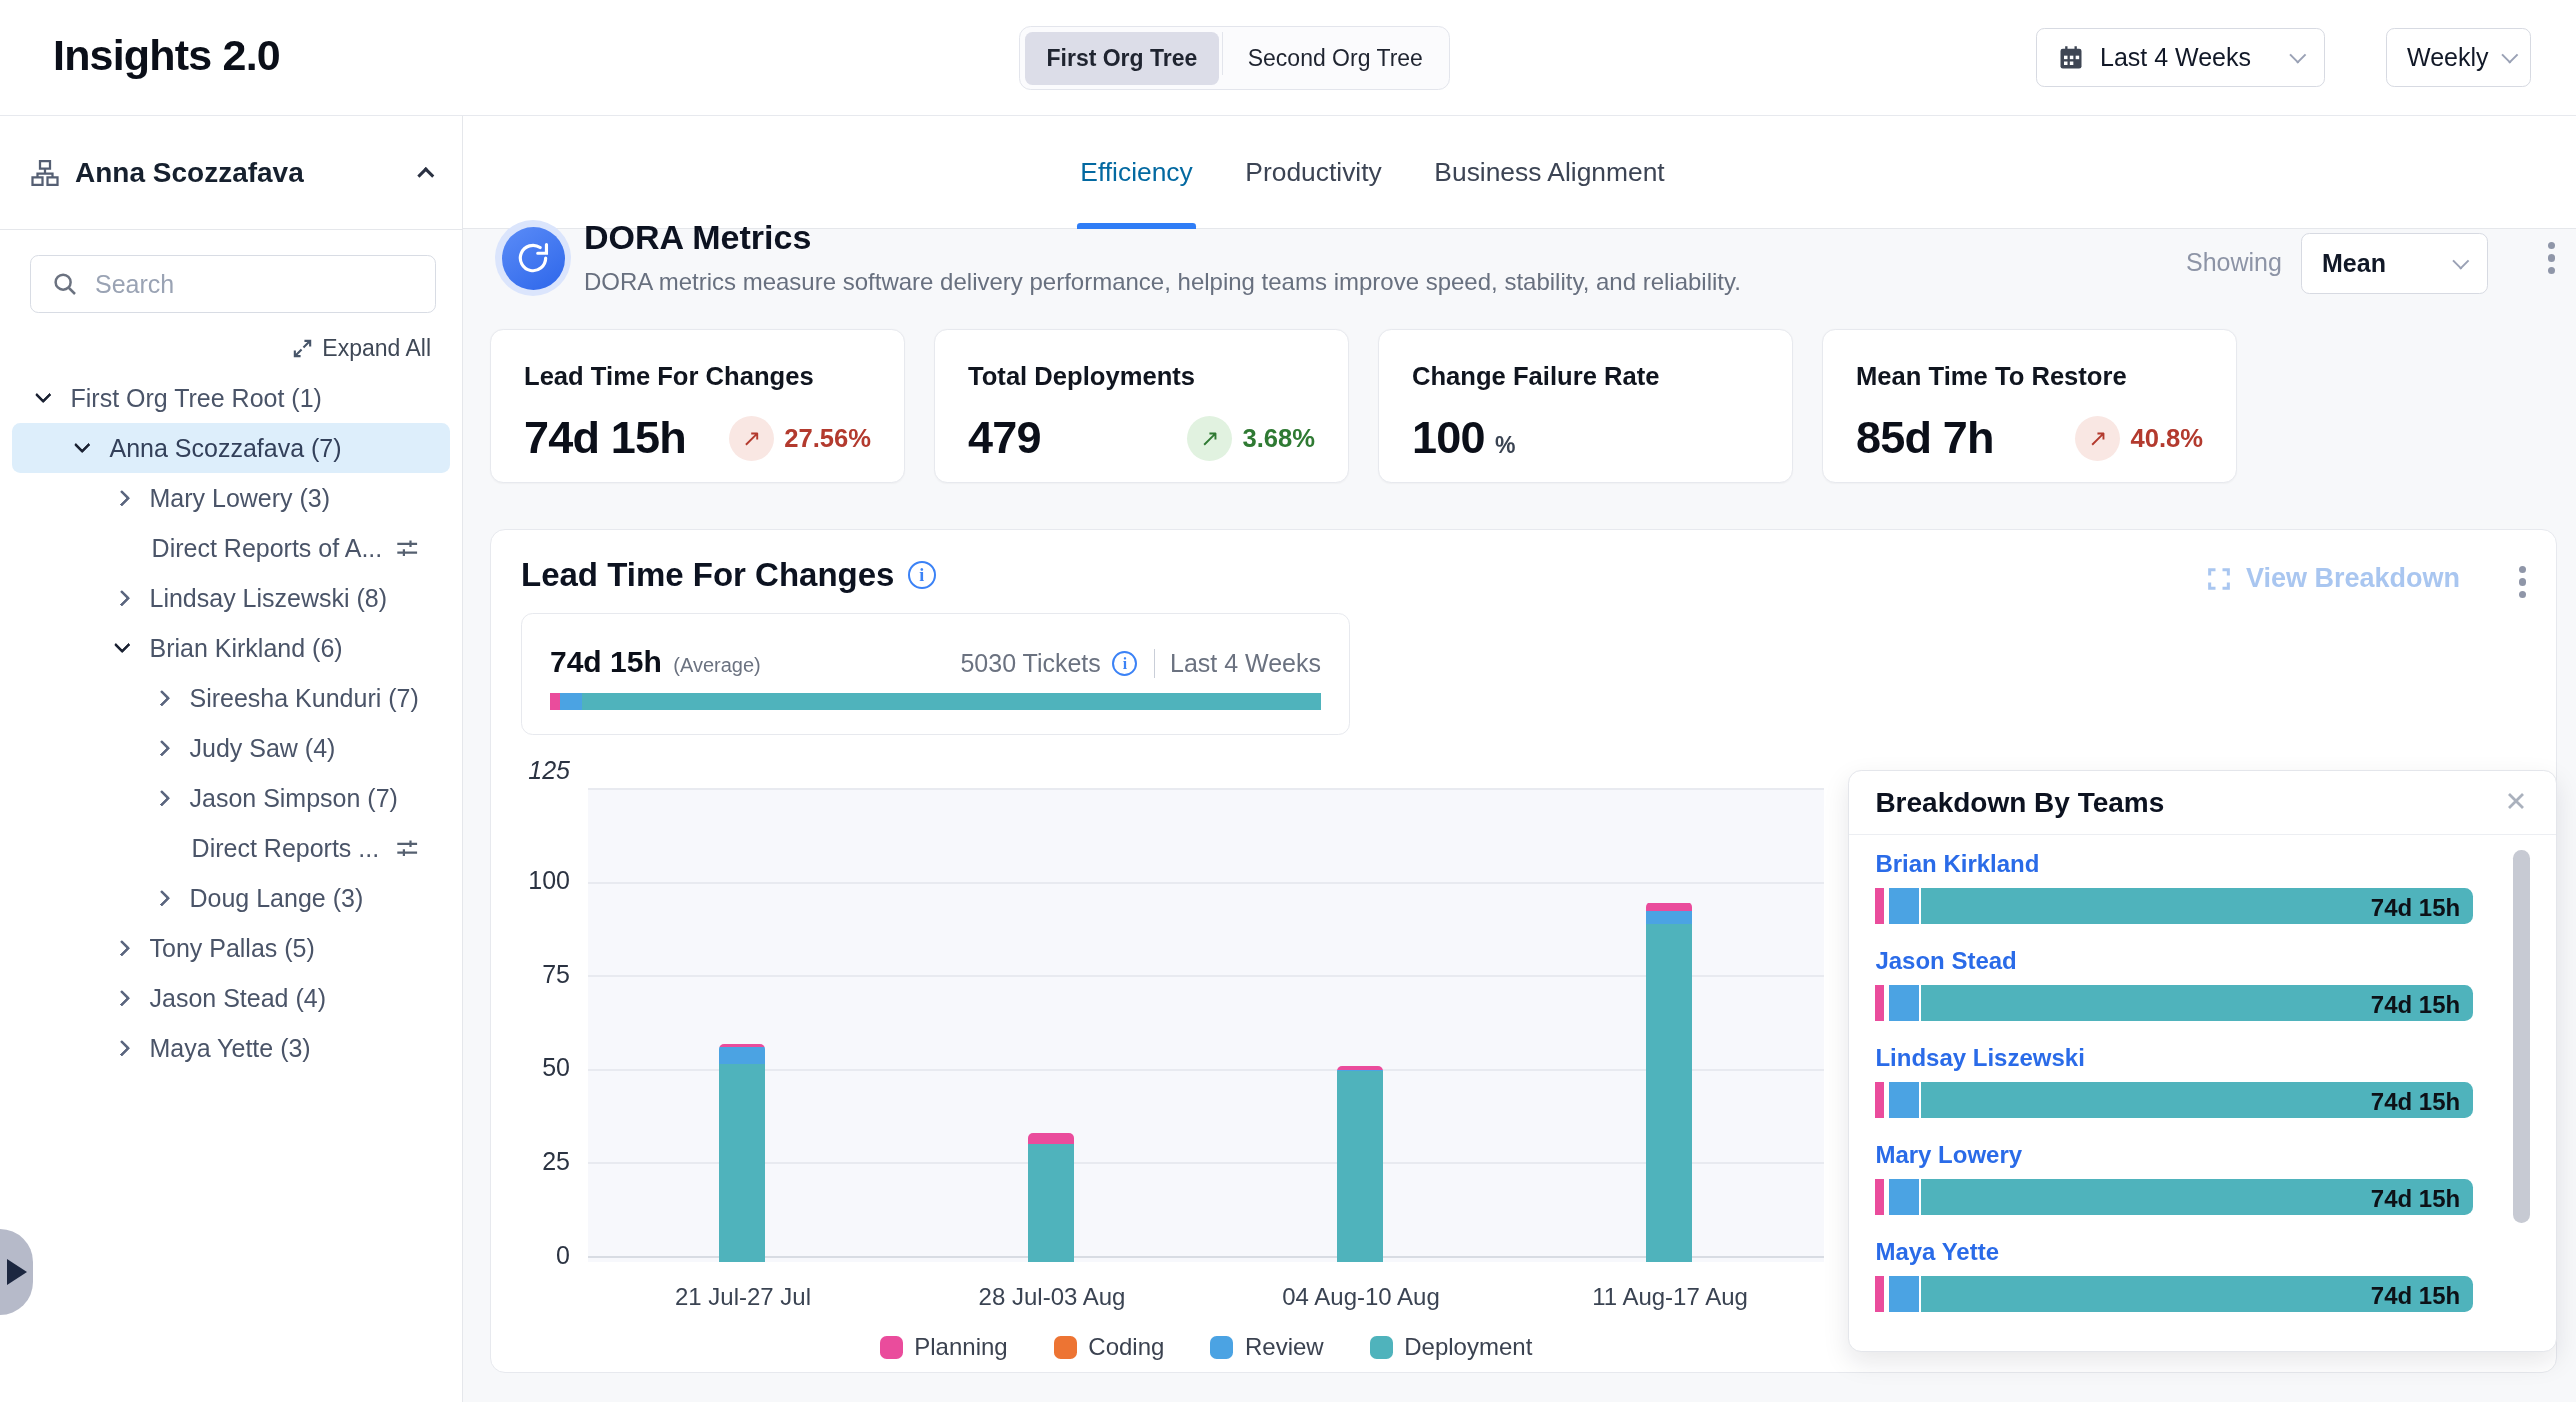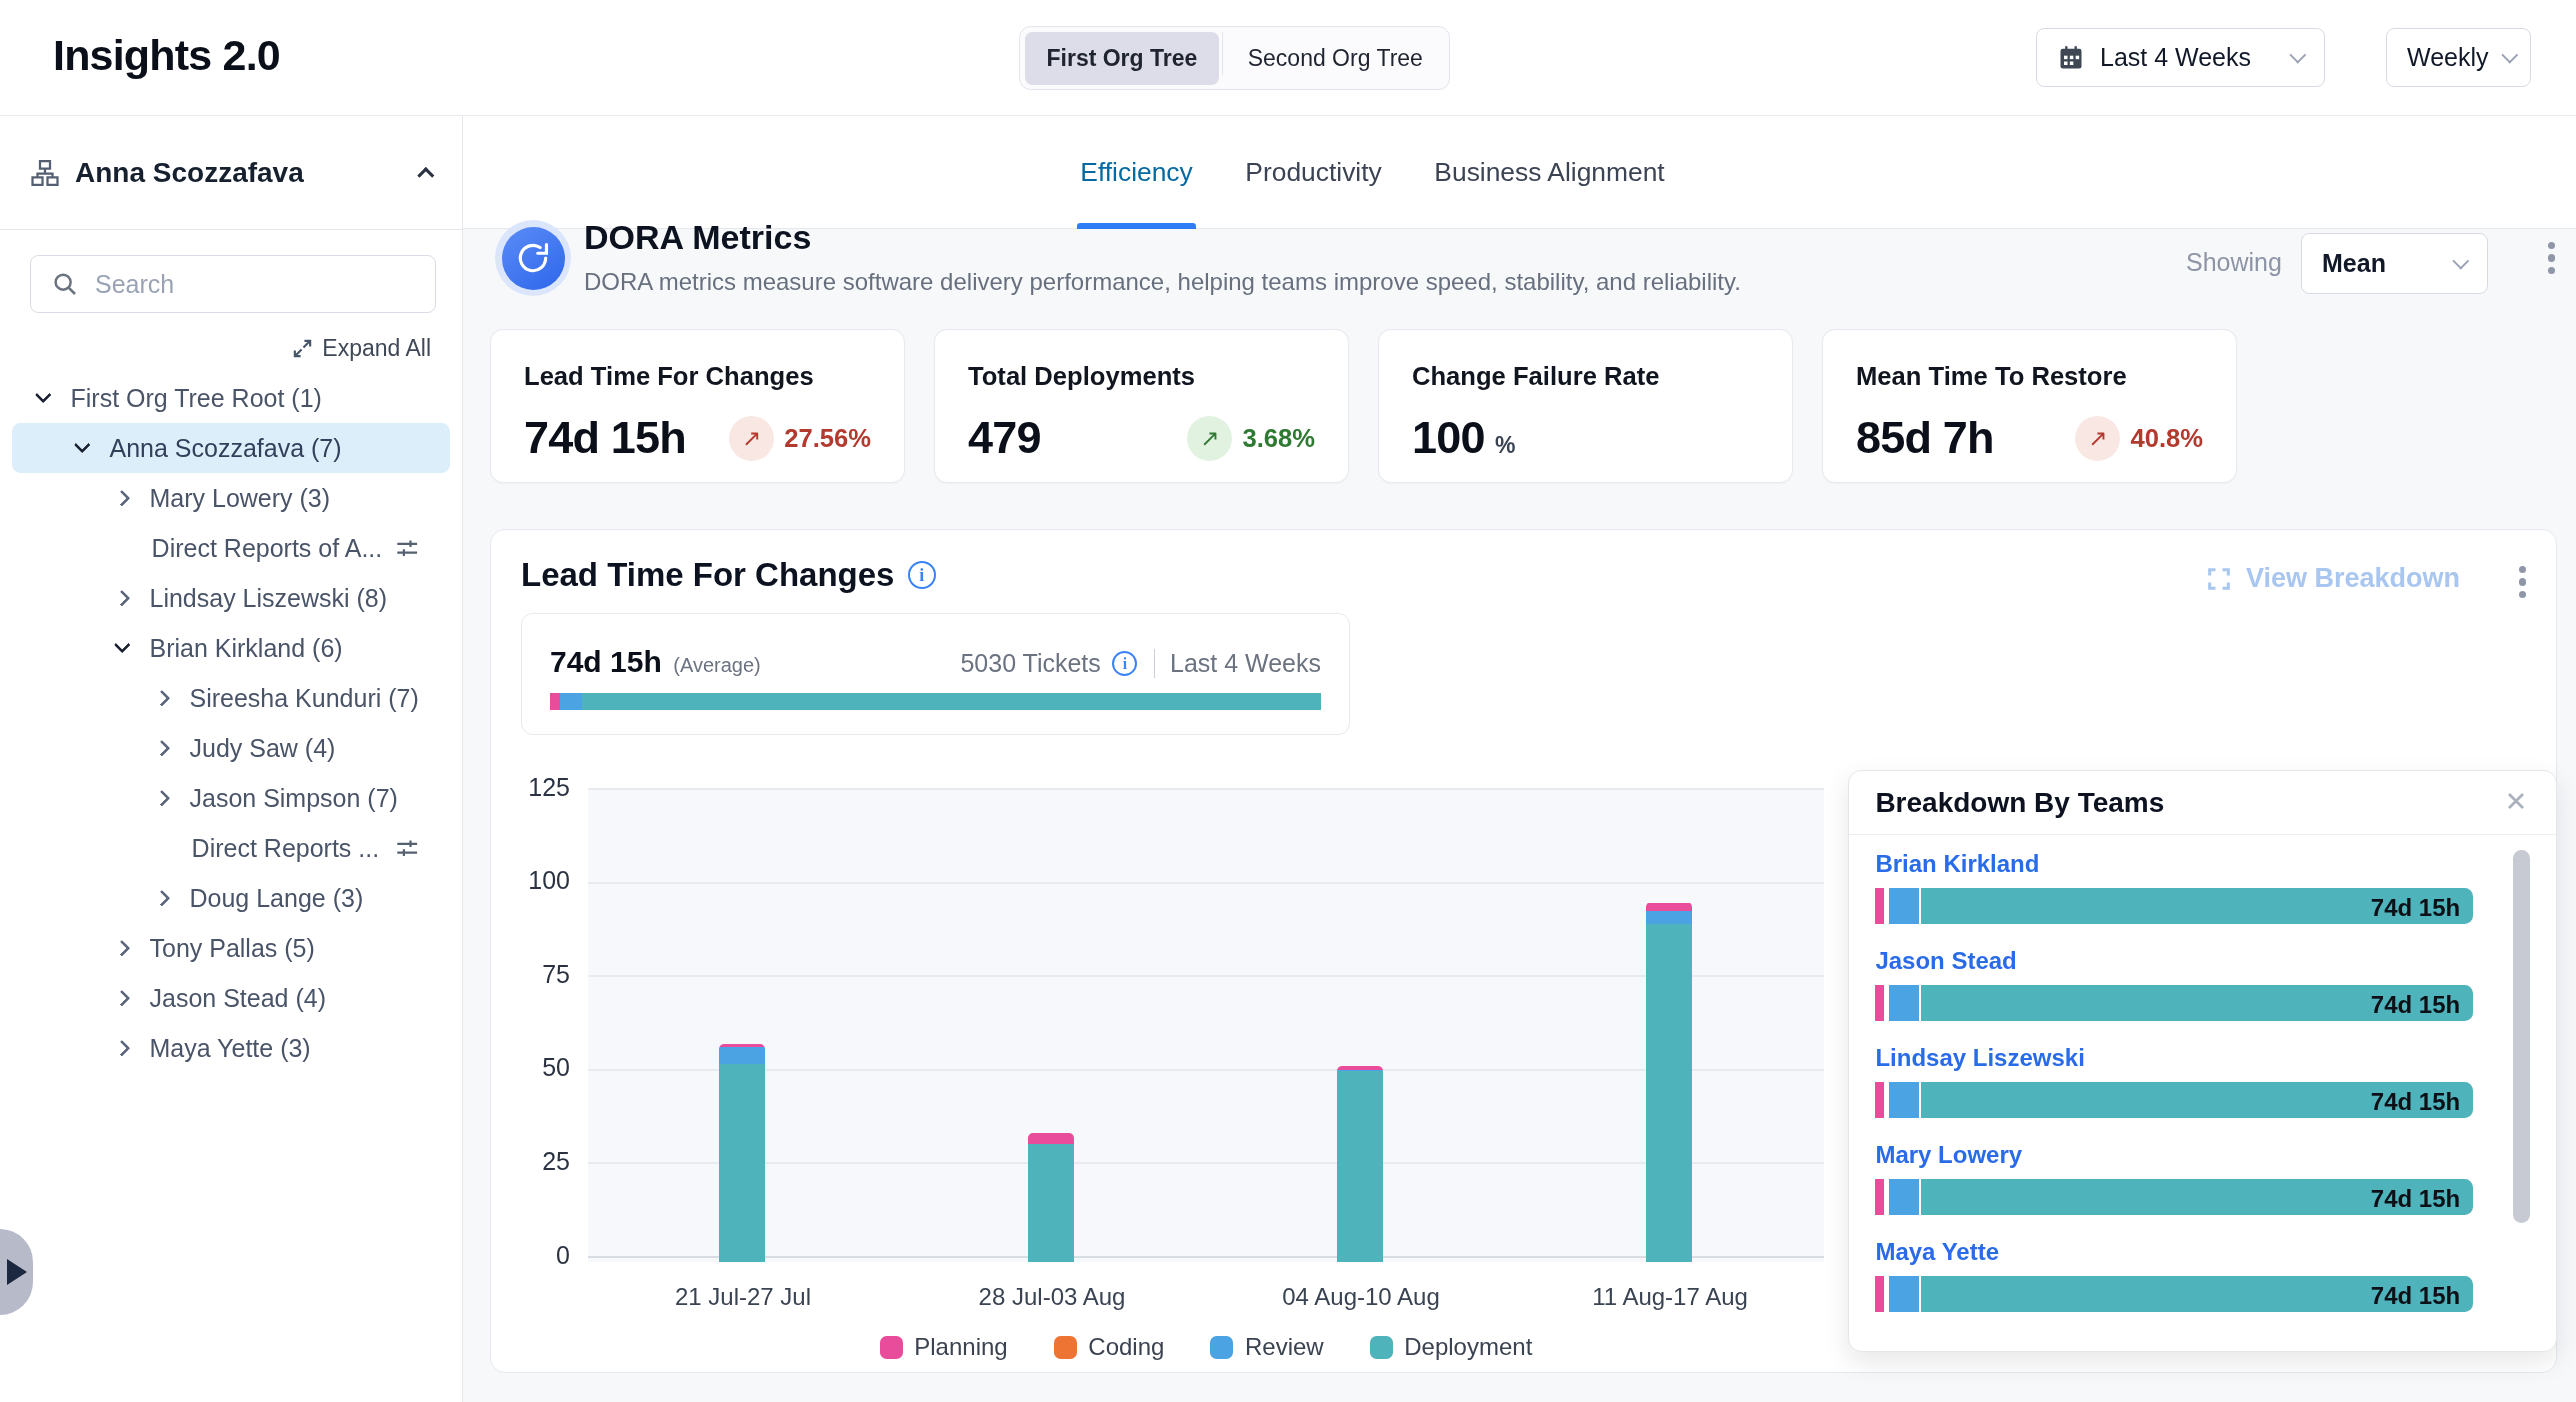--- a/index.html
+++ b/index.html
@@ -428,21 +428,21 @@
         <div class="legend-item">
           <span class="legend-swatch" style="background: rgb(79, 179, 188);"></span>
           <span>Deployment</span>
         </div>
       </div>
   <div class="ylabel" style="top: 711px;">0</div>
       <div class="ylabel" style="top: 617px;">25</div>
       <div class="ylabel" style="top: 523px;">50</div>
       <div class="ylabel" style="top: 430px;">75</div>
       <div class="ylabel" style="top: 336px;">100</div>
-      <div class="ylabel" style="top: 243px;">125</div>
+      <div class="ylabel" style="top: 226px; font-style: italic;">125</div>
       <div class="xlabel" style="left: 128px;">21 Jul-27 Jul</div>
       <div class="xlabel" style="left: 437px;">28 Jul-03 Aug</div>
       <div class="xlabel" style="left: 746px;">04 Aug-10 Aug</div>
       <div class="xlabel" style="left: 1055px;">11 Aug-17 Aug</div>
     </div>
 
   <div class="bpanel">
     <div class="bp-head">
       <span class="bp-title">Breakdown By Teams</span>
       <span class="bp-close">

